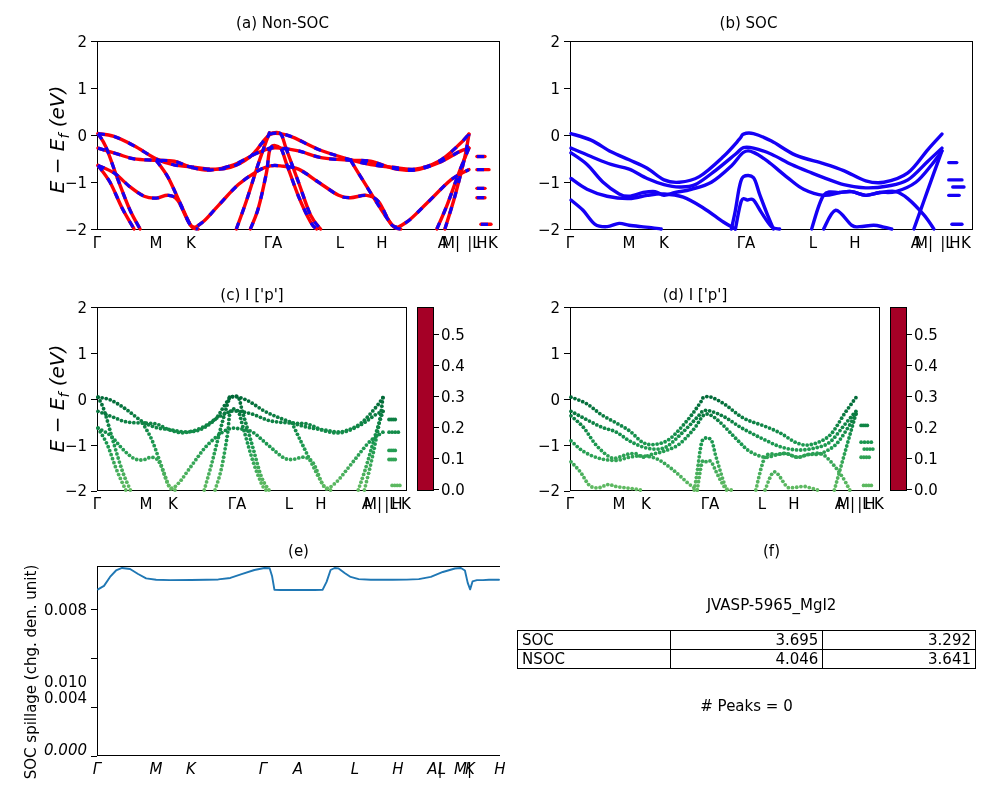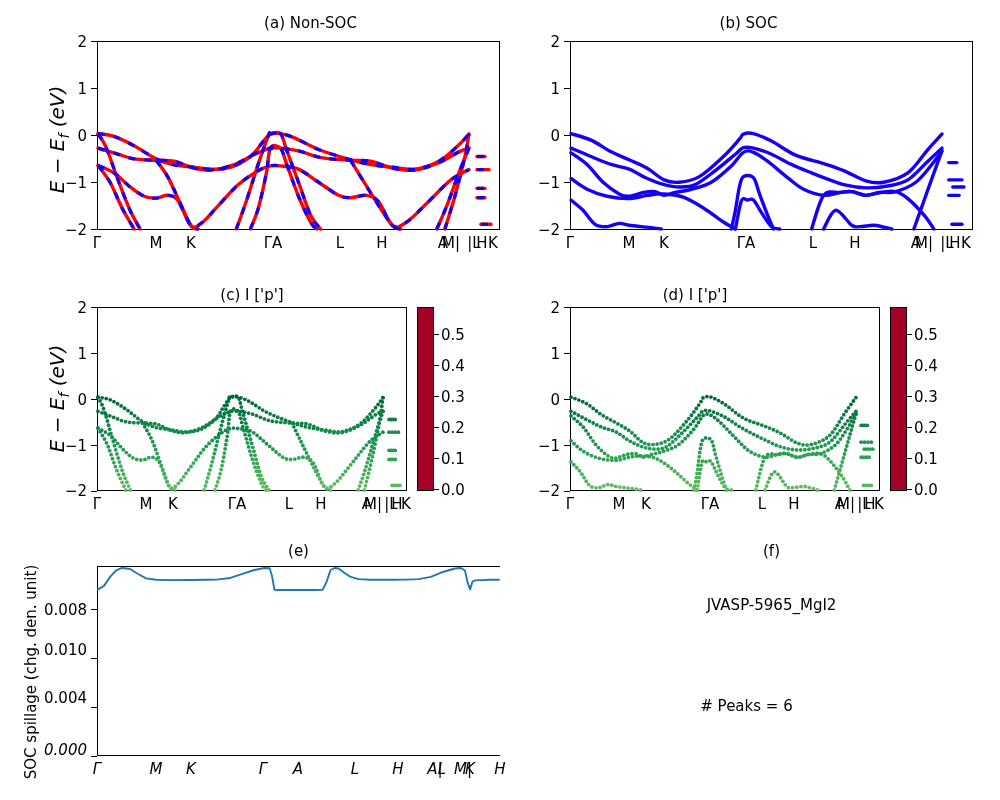--- a/index.html
+++ b/index.html
@@ -21,21 +21,21 @@
   table.gaps td.rowhdr{text-align:left;}
   table.gaps td.val{text-align:right;}
   table.gaps th{text-align:center;}
   .centertext{position:absolute;text-align:center;font-size:15px;white-space:nowrap;}
   .ital{font-style:italic;}
 </style>
 </head>
 <body>
 
 <div class="panel">
-  <div class="ptitle" style="left:109px;top:14px;width:403px;">(a) Non-SOC</div>
+  <div class="ptitle" style="left:81px;top:14px;width:403px;">(a) Non-SOC</div>
   <div class="ylab ylab-band" style="left:-42px;top:126px;width:200px;transform:rotate(-90deg);">
     <span><i>E</i> − <i>E<sub style="font-size:0.7em">f</sub></i> (eV)</span>
   </div>
   <div class="axes-frame" style="left:97px;top:41px;width:403px;height:189px;">
     <svg width="401" height="187" viewBox="0 0 401 187">
       <g id="a-bands" fill="none" stroke-width="3.4" stroke-linecap="round">
           <path d="M0.00,91.63 C2.67,92.10 10.02,92.41 16.04,94.44 C22.05,96.46 29.07,100.05 36.09,103.79 C43.11,107.53 51.46,113.68 58.14,116.88 C64.83,120.07 70.38,121.63 76.19,122.95 C82.00,124.28 87.02,124.12 93.03,124.82 C99.05,125.52 105.73,127.08 112.28,127.16 C118.83,127.24 125.65,127.39 132.33,125.29 C139.01,123.19 147.03,118.67 152.38,114.54 C157.73,110.41 161.07,104.25 164.41,100.51 C167.75,96.77 169.42,93.58 172.43,92.10 C175.44,90.62 178.45,91.01 182.46,91.63 C186.47,92.25 190.14,93.19 196.49,95.84 C202.84,98.49 211.19,103.86 220.55,107.52 C229.91,111.19 243.94,115.32 252.63,117.81 C261.32,120.30 265.66,121.24 272.68,122.48 C279.70,123.73 287.38,124.51 294.74,125.29 C302.09,126.07 309.10,128.17 316.79,127.16 C324.48,126.15 333.50,123.26 340.85,119.21 C348.20,115.16 355.89,107.37 360.90,102.85 C365.91,98.33 369.25,93.89 370.93,92.10" stroke="#fb0007" fill="none"></path>
           <path d="M0.00,106.12 C3.34,107.14 14.04,110.41 20.05,112.20 C26.07,113.99 29.74,115.86 36.09,116.88 C42.44,117.89 51.46,117.89 58.14,118.28 C64.83,118.67 70.38,118.04 76.19,119.21 C82.00,120.38 87.02,123.81 93.03,125.29 C99.05,126.77 105.06,128.56 112.28,128.09 C119.50,127.63 128.99,125.13 136.34,122.48 C143.69,119.84 151.04,114.69 156.39,112.20 C161.74,109.71 165.75,108.54 168.42,107.52 C171.09,106.51 170.09,106.36 172.43,106.12 C174.77,105.89 177.78,105.66 182.46,106.12 C187.13,106.59 193.48,107.29 200.50,108.93 C207.52,110.56 215.87,114.38 224.56,115.94 C233.25,117.50 244.61,117.73 252.63,118.28 C260.65,118.82 265.66,117.89 272.68,119.21 C279.70,120.54 287.38,124.74 294.74,126.23 C302.09,127.71 309.10,129.03 316.79,128.09 C324.48,127.16 333.50,123.65 340.85,120.62 C348.20,117.58 355.89,112.28 360.90,109.86 C365.91,107.45 369.25,106.75 370.93,106.12" stroke="#fb0007" fill="none"></path>
           <path d="M0.00,123.42 C2.67,124.67 10.69,127.32 16.04,130.90 C21.39,134.48 27.07,141.03 32.08,144.93 C37.09,148.82 41.77,152.41 46.12,154.28 C50.46,156.15 54.13,156.30 58.14,156.14 C62.15,155.99 66.50,152.87 70.17,153.34 C73.85,153.81 76.39,153.89 80.20,158.95 C84.01,164.01 89.02,180.14 93.03,183.73 C97.04,187.31 99.72,183.81 104.26,180.46 C108.80,177.10 114.28,169.94 120.30,163.63 C126.31,157.31 133.67,148.43 140.35,142.59 C147.03,136.74 155.05,131.68 160.40,128.56 C165.75,125.45 168.75,124.67 172.43,123.89 C176.11,123.11 177.78,123.34 182.46,123.89 C187.13,124.43 194.15,124.43 200.50,127.16 C206.85,129.89 213.87,135.89 220.55,140.25 C227.23,144.61 235.25,150.77 240.60,153.34 C245.95,155.91 247.95,155.68 252.63,155.68 C257.31,155.68 263.99,152.64 268.67,153.34 C273.35,154.04 276.36,154.82 280.70,159.88 C285.04,164.95 290.06,180.38 294.74,183.73 C299.41,187.08 303.09,183.73 308.77,179.99 C314.45,176.25 321.47,168.30 328.82,161.29 C336.17,154.27 345.86,143.52 352.88,137.91 C359.90,132.30 367.92,129.34 370.93,127.63" stroke="#fb0007" fill="none"></path>
           <path d="M0.00,123.42 C2.00,126.22 8.02,133.16 12.03,140.25 C16.04,147.34 20.05,158.17 24.06,165.96 C28.07,173.75 34.08,183.49 36.09,187.00" stroke="#fb0007" fill="none"></path>
@@ -1170,21 +1170,21 @@
 <div class="panel">
   <div class="ptitle" style="left:97px;top:542px;width:403px;">(e)</div>
   <div class="ylab" style="left:-99px;top:663px;width:260px;font-size:15px;transform:rotate(-90deg);">SOC spillage (chg. den. unit)</div>
   <div class="axes-frame" style="left:97px;top:566px;width:403px;height:190px;border-top:none;border-right:none;">
     <svg width="401" height="189" viewBox="0 0 401 189">
       <polyline id="e-line" fill="none" stroke="#1f77b4" stroke-width="1.9" stroke-linejoin="round" stroke-linecap="round" points="0.00,23.38 6.01,19.89 12.03,10.94 18.04,4.48 24.06,1.99 32.08,2.98 40.10,7.96 48.12,12.43 58.14,13.73 72.18,14.13 93.03,13.93 108.27,13.73 120.30,13.43 132.33,11.94 144.36,7.96 156.39,3.98 166.41,1.99 171.63,2.19 174.03,9.95 176.44,23.87 182.46,24.07 200.50,24.07 216.54,24.07 224.56,23.87 228.57,15.92 232.58,3.98 236.59,1.99 240.60,2.39 246.62,6.96 252.63,10.94 260.65,13.13 272.68,13.73 294.74,13.73 308.77,13.63 320.80,13.13 332.83,10.94 344.86,5.97 356.89,2.49 362.91,1.99 366.92,4.48 369.72,16.91 372.13,23.38 374.53,15.42 378.94,14.13 384.96,14.13 390.97,13.73 401.00,13.73"></polyline>
     </svg>
   </div>
   <div class="tickmark" style="left:97px;top:566px;width:403px;height:1.3px;"></div>
   <div class="ytick" style="left:22px;top:601px;width:65px;">0.008</div>
-  <div class="ytick" style="left:22px;top:641px;width:65px;">0.010</div>
+  <div class="ytick" style="left:22px;top:673px;width:65px;">0.010</div>
   <div class="ytick" style="left:22px;top:689px;width:65px;">0.004</div>
   <div class="ytick" style="left:22px;top:741px;width:65px;font-style:italic;">0.000</div>
   <div class="tickmark" style="left:91px;top:609px;width:6px;height:1.3px;"></div>
   <div class="tickmark" style="left:91px;top:658px;width:6px;height:1.3px;"></div>
   <div class="tickmark" style="left:91px;top:707px;width:6px;height:1.3px;"></div>
   <div class="tickmark" style="left:91px;top:756px;width:6px;height:1.3px;"></div>
   <div class="xtick ital" style="left:82px;top:760px;width:30px;">Γ</div>
   <div class="xtick ital" style="left:141px;top:760px;width:30px;">M</div>
   <div class="xtick ital" style="left:176px;top:760px;width:30px;">K</div>
   <div class="xtick ital" style="left:248px;top:760px;width:30px;">Γ</div>
@@ -1196,16 +1196,26 @@
   <div class="xtick ital" style="left:448px;top:760px;width:30px;">M|</div>
   <div class="xtick ital" style="left:455px;top:760px;width:30px;">K</div>
   <div class="xtick ital" style="left:485px;top:760px;width:30px;">H</div>
 </div>
 
 <div class="panel">
   <div class="ptitle" style="left:570px;top:542px;width:403px;">(f)</div>
   <div class="centertext" style="left:570px;top:596px;width:403px;">JVASP-5965_MgI2</div>
   <table class="gaps" style="left:517px;top:630px;width:459px;">
     <tbody>
+    <tr>
+      <td class="rowhdr">SOC</td>
+      <td class="val">3.695</td>
+      <td class="val">3.292</td>
+    </tr>
+    <tr>
+      <td class="rowhdr">NSOC</td>
+      <td class="val">4.046</td>
+      <td class="val">3.641</td>
+    </tr>
   </tbody>
     </table>
-  <div class="centertext" style="left:517px;top:697px;width:459px;"># Peaks = 6</div>
+  <div class="centertext" style="left:517px;top:697px;width:459px;"># Peaks = 0</div>
 </div>
 
 </body></html>

